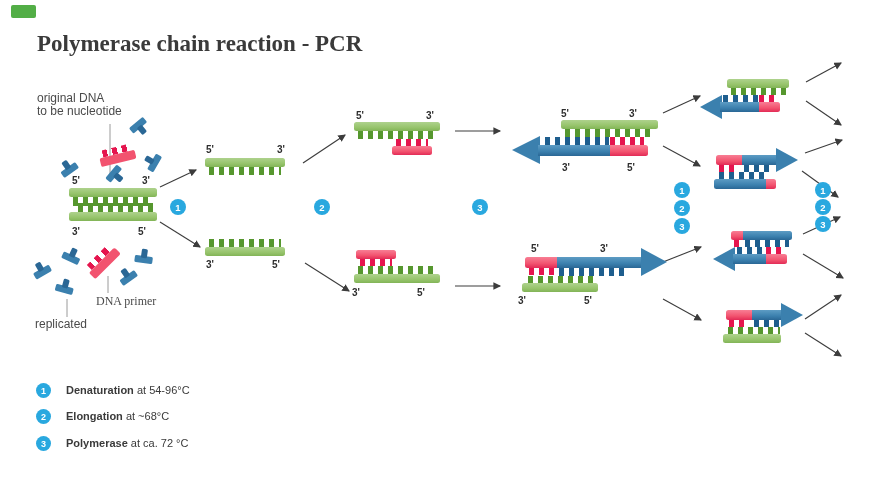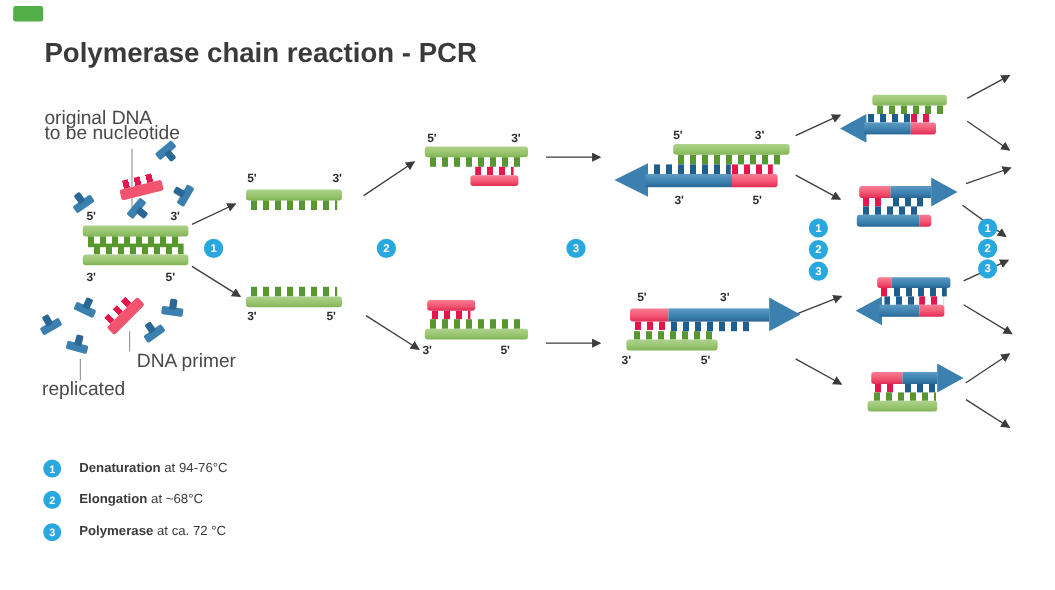--- a/index.html
+++ b/index.html
@@ -6,33 +6,33 @@
   #canvas{position:relative;width:879px;height:492px;background:#fff;overflow:hidden;
           font-family:"Liberation Sans",sans-serif;}
   .abs{position:absolute;}
   .bar{position:absolute;border-radius:2.5px;}
   .teeth{position:absolute;background-image:repeating-linear-gradient(90deg,var(--tc) 0 5px,transparent 5px 10px);}
   .g{background:linear-gradient(180deg,#aed28d,var(--template-strand) 60%,#82b457);}
   .r{background:linear-gradient(180deg,#f87e94,var(--primer) 60%,#e22b56);}
   .b{background:linear-gradient(180deg,#5d9cc4,var(--new-strand) 60%,#2a6795);}
   .tri{position:absolute;width:0;height:0;}
   .plabel{position:absolute;font-size:10px;font-weight:bold;color:#2e2e2e;}
-  .anno{position:absolute;font-size:16px;color:#4a4a4a;line-height:13px;}
+  .anno{position:absolute;font-size:12px;color:#4a4a4a;line-height:13px;}
   .stepc{position:absolute;width:16px;height:16px;border-radius:50%;background:var(--step-circle);
          color:#fff;font-size:9.5px;font-weight:bold;display:flex;align-items:center;justify-content:center;}
   .legc{width:15px;height:15px;font-size:9px;}
   .nt{position:absolute;width:18px;height:15px;}
   .nt i{position:absolute;background:var(--new-strand);border-radius:1.5px;}
   .nt .cap{left:0;top:7px;width:18px;height:7px;}
   .nt .stub{left:6px;top:0;width:6px;height:9px;background:#2a6795;}
   .psc{position:absolute;width:36px;height:17px;}
   .psc .pbar{position:absolute;left:0;top:8px;width:36px;height:9px;background:var(--primer);border-radius:2px;}
   .psc .pteeth{position:absolute;left:4px;top:1px;width:28px;height:7px;
     background-image:repeating-linear-gradient(90deg,var(--primer-teeth) 0 5px,transparent 5px 10px);}
-  #title{position:absolute;left:37px;top:31px;font-size:23px;font-weight:600;color:#3a3a3a;}
+  #title{position:absolute;left:37px;top:31px;font-size:23px;font-weight:600;color:#3a3a3a;font-family:Liberation Serif, serif;}
   .legrow{position:absolute;font-size:11px;color:#3a3a3a;}
   .legrow b{font-weight:bold;}
   svg line.arr{stroke:var(--arrow);stroke-width:1.1;}
   svg line.ldr{stroke:#9a9a9a;stroke-width:1;}
   #ah path{fill:var(--arrow);}
 </style>
 </head>
 <body>
 
 <div id="canvas">
@@ -125,21 +125,21 @@
     </div>
   <div class="nt" style="left:135px;top:249px;transform:rotate(8deg);">
       <i class="cap"></i>
       <i class="stub"></i>
     </div>
   <div class="psc" style="left:84px;top:252px;transform:rotate(-45deg);">
       <span class="pteeth"></span>
       <span class="pbar"></span>
     </div>
 
-  <div class="anno" style="left:114px;top:295px;">DNA primer</div>
+  <div class="anno" style="left:96px;top:295px;font-family:Liberation Serif, serif;">DNA primer</div>
   <div class="anno" style="left:35px;top:318px;">replicated</div>
 
   <div class="stepc" style="left:170px;top:199px;">1</div>
   <div class="stepc" style="left:314px;top:199px;">2</div>
   <div class="stepc" style="left:472px;top:199px;">3</div>
 
   <div>
     <span class="plabel" style="left:206px;top:144px;">5'</span>
     <span class="plabel" style="left:277px;top:144px;">3'</span>
     <div class="bar g" style="left:205px;top:158px;width:80px;height:9px;"></div>
@@ -244,20 +244,20 @@
     <div class="teeth" style="--tc:var(--template-teeth);left:728px;top:327px;width:52px;height:7px;"></div>
     <div class="bar g" style="left:723px;top:334px;width:58px;height:9px;"></div>
   </div>
 
   <div class="stepc" style="left:815px;top:182px;">1</div>
   <div class="stepc" style="left:815px;top:199px;">2</div>
   <div class="stepc" style="left:815px;top:216px;">3</div>
 
   <div>
     <div class="stepc legc" style="left:36px;top:383px;">1</div>
-    <div class="legrow" style="left:66px;top:384px;"><b>Denaturation</b><span> at 94-76°C</span></div>
+    <div class="legrow" style="left:66px;top:384px;"><b>Denaturation</b><span> at 54-96°C</span></div>
     <div class="stepc legc" style="left:36px;top:409px;">2</div>
     <div class="legrow" style="left:66px;top:410px;"><b>Elongation</b><span> at ~68°C</span></div>
     <div class="stepc legc" style="left:36px;top:436px;">3</div>
     <div class="legrow" style="left:66px;top:437px;"><b>Polymerase</b><span> at ca. 72 °C</span></div>
   </div>
 
 </div>
 
 </body></html>

